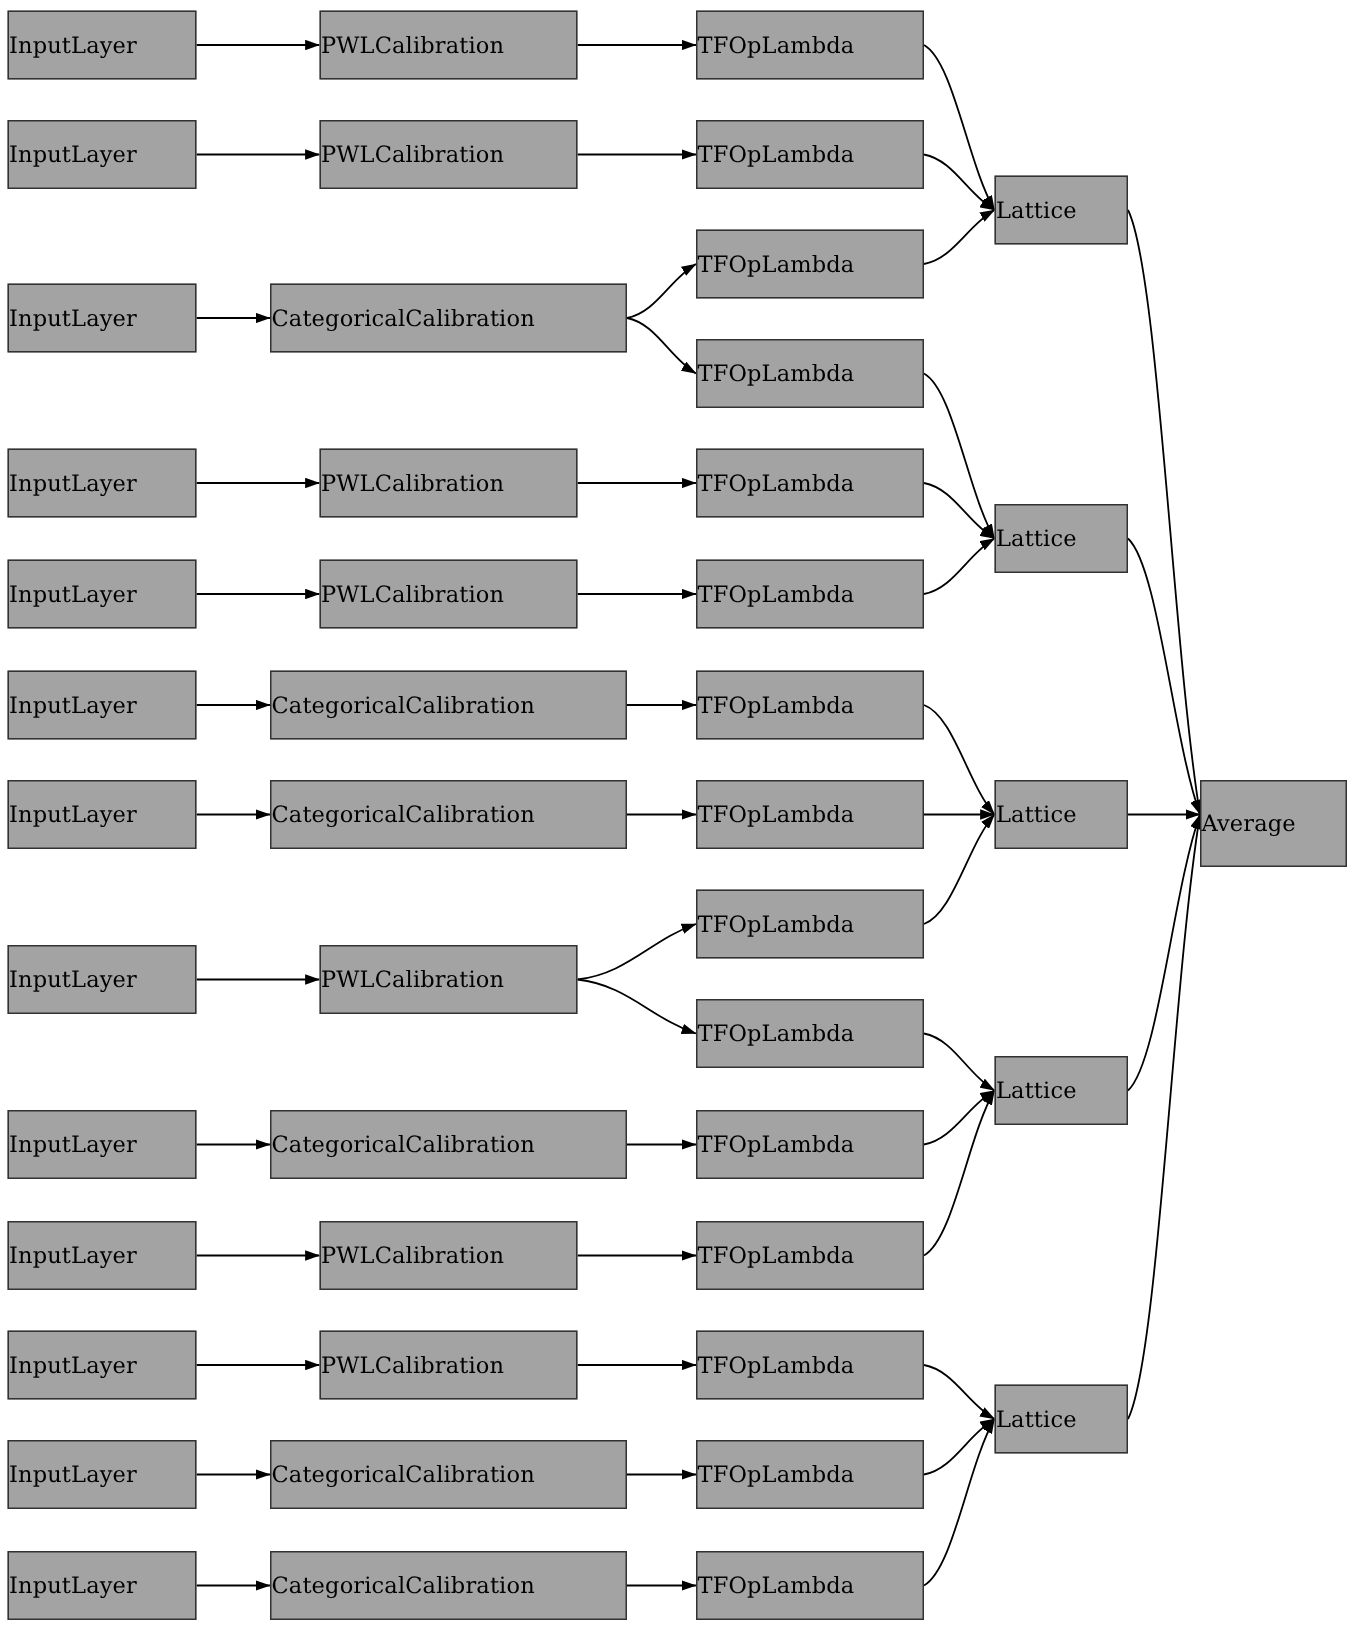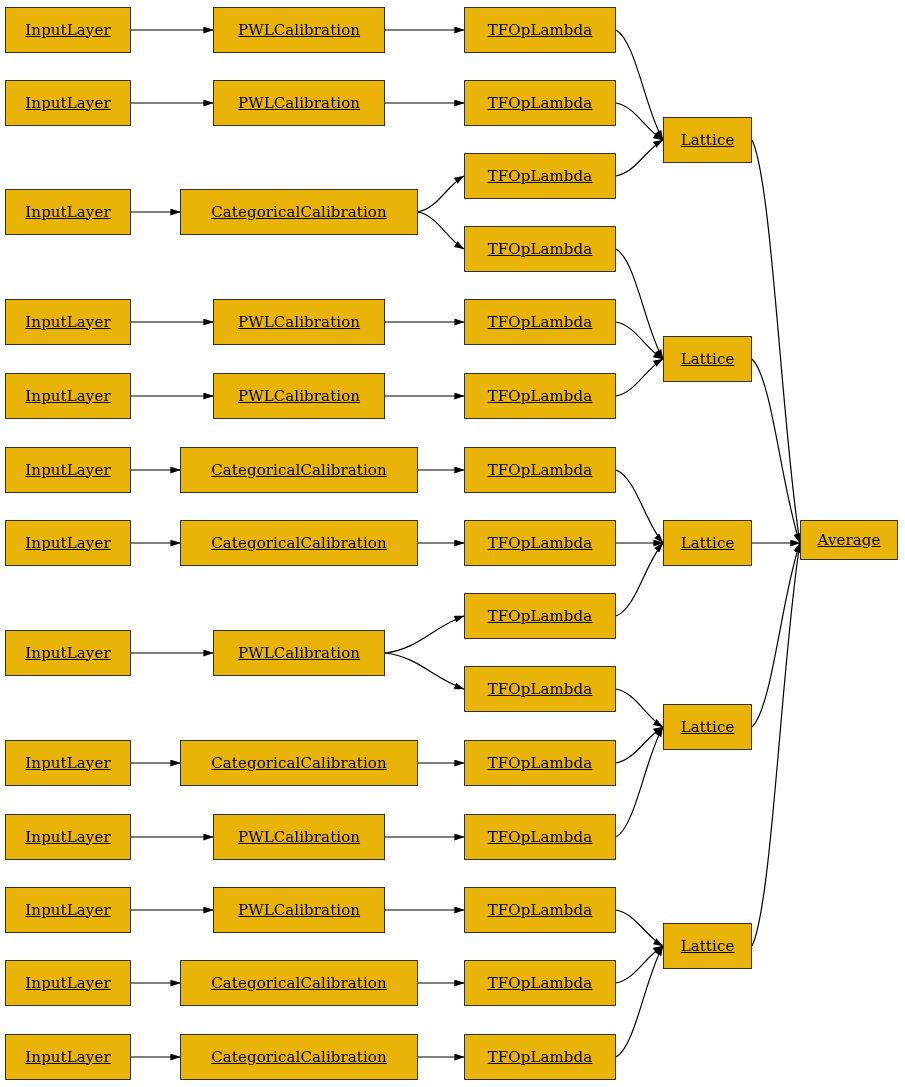--- a/index.html
+++ b/index.html
@@ -21,30 +21,29 @@
     left: 0;
     top: 0;
     width: 905px;
     height: 1087px;
     pointer-events: none;
   }
   .node {
     position: absolute;
     box-sizing: border-box;
     border: 1px solid #323232;
-    background: #eab308;
+    background: #a3a3a3;
     display: flex;
     align-items: center;
-    justify-content: center;
+    justify-content: flex-start;
     color: #000000;
     font-size: 15px;
     line-height: 1;
     white-space: nowrap;
     letter-spacing: 0.1px;
-    text-decoration: underline;
   }
   .node-label {
     display: block;
     pointer-events: none;
   }
 </style>
 </head>
 <body>
 
 <div id="graph-canvas">
@@ -237,17 +236,17 @@
       </div>
       <div class="node" style="left: 663px; top: 520px; width: 89px; height: 46px;">
         <span class="node-label">Lattice</span>
       </div>
       <div class="node" style="left: 663px; top: 704px; width: 89px; height: 46px;">
         <span class="node-label">Lattice</span>
       </div>
       <div class="node" style="left: 663px; top: 923px; width: 89px; height: 46px;">
         <span class="node-label">Lattice</span>
       </div>
-      <div class="node" style="left: 800px; top: 520px; width: 98px; height: 40px;">
+      <div class="node" style="left: 800px; top: 520px; width: 98px; height: 58px;">
         <span class="node-label">Average</span>
       </div>
     </div>
 </div>
 
 </body></html>

